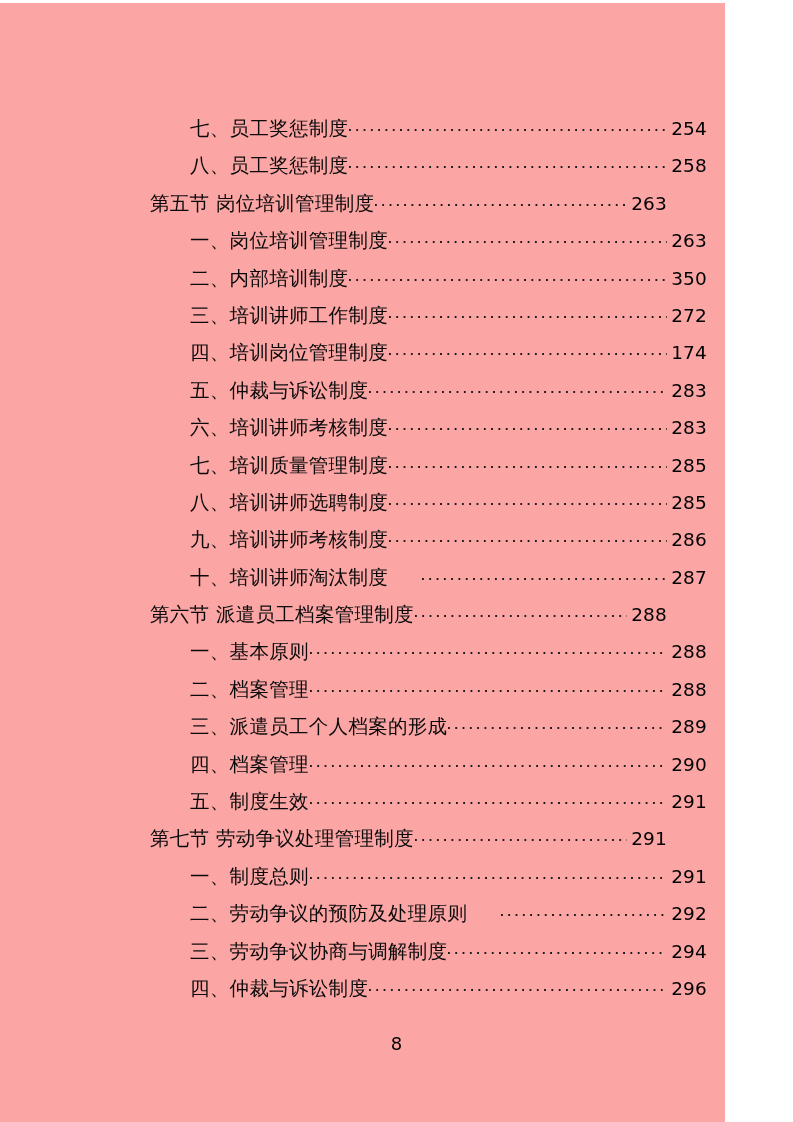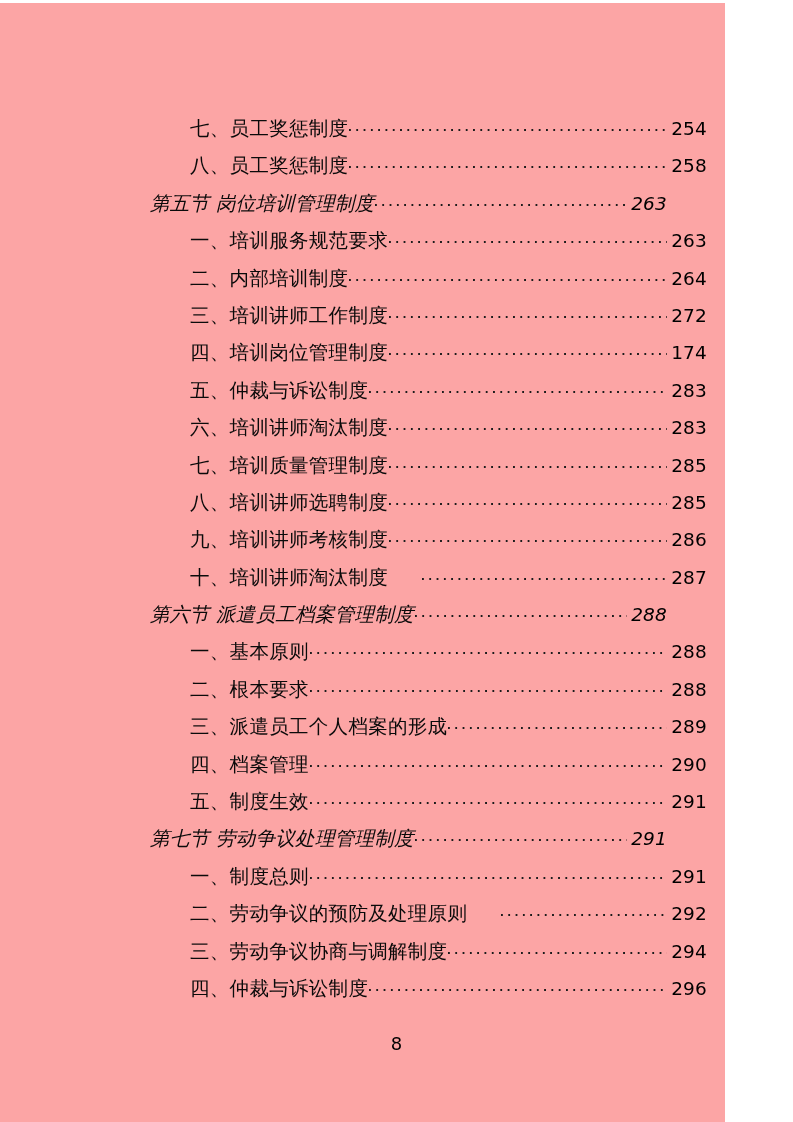--- a/index.html
+++ b/index.html
@@ -37,21 +37,20 @@
     align-items: baseline;
     height: 37.4px;
     width: 520px;
     font-size: 19.5px;
     line-height: 37.4px;
     white-space: nowrap;
   }
 
   .toc-row.level-1 {
     padding-left: 0px;
-    font-style: italic;
   }
   .toc-row.level-2 {
     padding-left: 40px;
   }
 
   .toc-title {
     font-family: "DejaVu Serif", serif;
     font-size: 19.5px;
     letter-spacing: 0.3px;
     flex: 0 0 auto;
@@ -118,46 +117,46 @@
         <span class="toc-title">八、员工奖惩制度</span>
         <span class="toc-leader"></span>
         <span class="toc-page">258</span>
       </div>
       <div class="toc-row level-1">
         <span class="toc-title">第五节 岗位培训管理制度</span>
         <span class="toc-leader"></span>
         <span class="toc-page">263</span>
       </div>
       <div class="toc-row level-2">
-        <span class="toc-title">一、培训服务规范要求</span>
+        <span class="toc-title">一、岗位培训管理制度</span>
         <span class="toc-leader"></span>
         <span class="toc-page">263</span>
       </div>
       <div class="toc-row level-2">
         <span class="toc-title">二、内部培训制度</span>
         <span class="toc-leader"></span>
-        <span class="toc-page">264</span>
+        <span class="toc-page">350</span>
       </div>
       <div class="toc-row level-2">
         <span class="toc-title">三、培训讲师工作制度</span>
         <span class="toc-leader"></span>
         <span class="toc-page">272</span>
       </div>
       <div class="toc-row level-2">
         <span class="toc-title">四、培训岗位管理制度</span>
         <span class="toc-leader"></span>
         <span class="toc-page">174</span>
       </div>
       <div class="toc-row level-2">
         <span class="toc-title">五、仲裁与诉讼制度</span>
         <span class="toc-leader"></span>
         <span class="toc-page">283</span>
       </div>
       <div class="toc-row level-2">
-        <span class="toc-title">六、培训讲师淘汰制度</span>
+        <span class="toc-title">六、培训讲师考核制度</span>
         <span class="toc-leader"></span>
         <span class="toc-page">283</span>
       </div>
       <div class="toc-row level-2">
         <span class="toc-title">七、培训质量管理制度</span>
         <span class="toc-leader"></span>
         <span class="toc-page">285</span>
       </div>
       <div class="toc-row level-2">
         <span class="toc-title">八、培训讲师选聘制度</span>
@@ -178,21 +177,21 @@
         <span class="toc-title">第六节 派遣员工档案管理制度</span>
         <span class="toc-leader"></span>
         <span class="toc-page">288</span>
       </div>
       <div class="toc-row level-2">
         <span class="toc-title">一、基本原则</span>
         <span class="toc-leader"></span>
         <span class="toc-page">288</span>
       </div>
       <div class="toc-row level-2">
-        <span class="toc-title">二、根本要求</span>
+        <span class="toc-title">二、档案管理</span>
         <span class="toc-leader"></span>
         <span class="toc-page">288</span>
       </div>
       <div class="toc-row level-2">
         <span class="toc-title">三、派遣员工个人档案的形成</span>
         <span class="toc-leader"></span>
         <span class="toc-page">289</span>
       </div>
       <div class="toc-row level-2">
         <span class="toc-title">四、档案管理</span>

